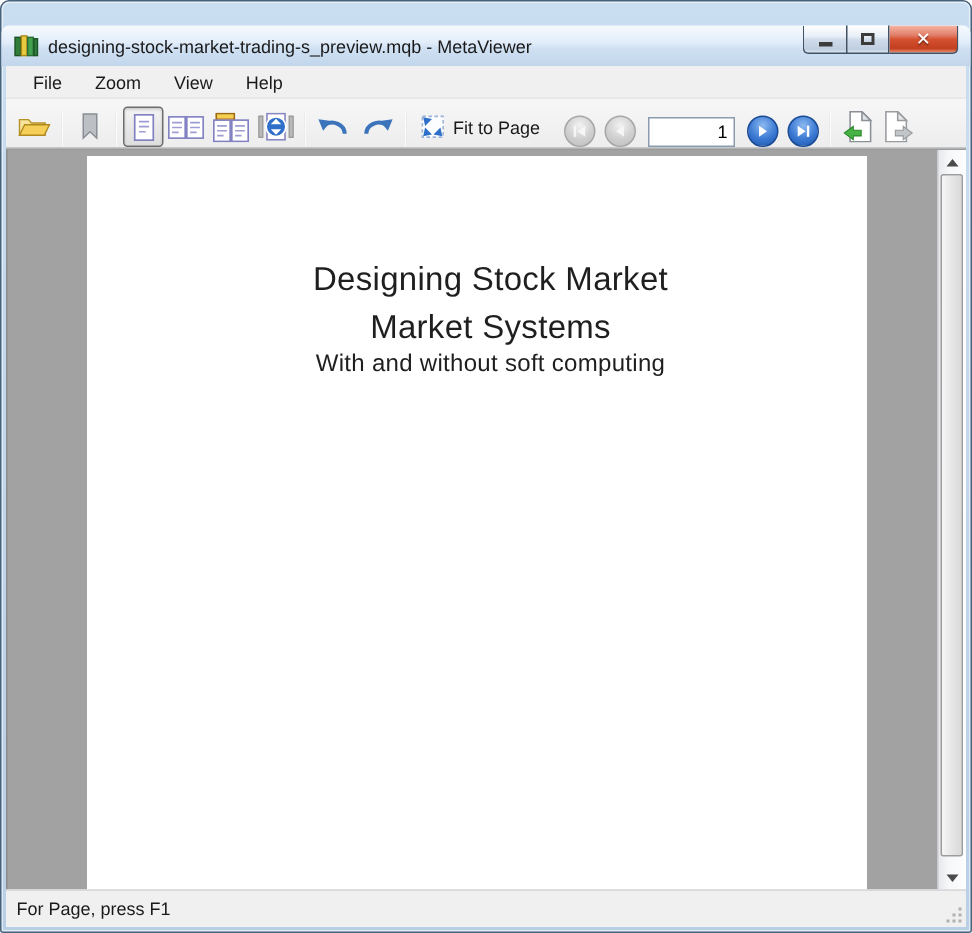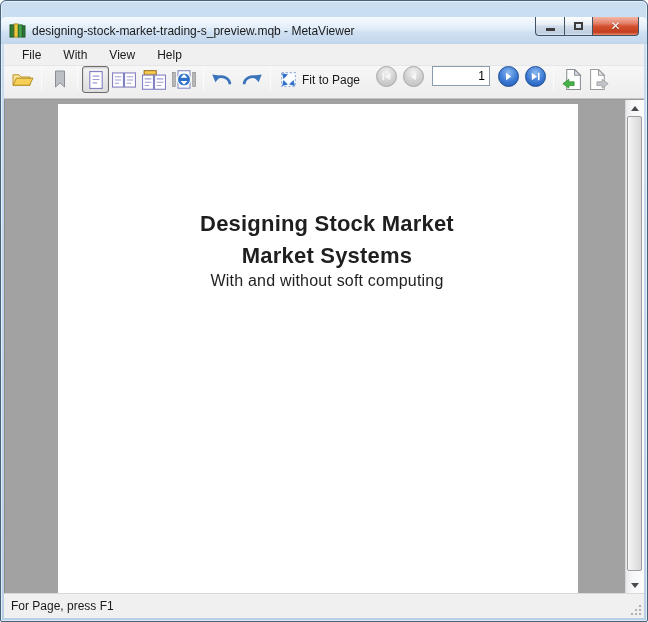--- a/index.html
+++ b/index.html
@@ -51,21 +51,21 @@
   .menubar{
     height:22px; flex:0 0 22px; background:#f0f0f0;
     display:flex; align-items:stretch; padding-left:7px;
     border-bottom:1px solid #e6e6e6;
   }
   .menu-item{ padding:0 11px; display:flex; align-items:center; color:#1a1a1a; cursor:default; }
   .toolbar{
     height:33px; flex:0 0 33px;
     background:linear-gradient(to bottom,#f7f7f7,#ededed);
     border-bottom:1px solid #c6c6c6;
-    display:flex; align-items:flex-start; padding:0 4px;
+    display:flex; align-items:flex-end; padding:0 4px;
   }
   .tbtn{
     height:27px; min-width:27px; padding:0 2px;
     display:flex; align-items:center; justify-content:center;
     border:1px solid transparent; border-radius:3px;
     cursor:default;
   }
   .tbtn.pressed{
     border-color:#6d6d6d;
     background:linear-gradient(to bottom,#f4f4f4,#dedede);
@@ -98,22 +98,22 @@
   .canvas{
     flex:1; position:relative; overflow:hidden;
     background:#a2a2a2; border-left:1px solid #8c8c8c;
   }
   .page{
     position:absolute; left:53px; top:4px; width:520px; height:700px;
     background:#ffffff;
   }
   .page-text{ padding-left:18px; }
   .page-title{
-    margin-top:104px; text-align:center;
-    font-size:22px; line-height:32px; font-weight:700;
+    margin-top:66px; text-align:center;
+    font-size:22px; line-height:32px; font-weight:400;
     color:#1f1f1f; letter-spacing:.2px;
   }
   .page-subtitle{
     text-align:center;
     font-size:16px; color:#1f1f1f; letter-spacing:.2px;
   }
   
   .scrollbar{
     flex:0 0 19px; position:relative;
     background:linear-gradient(to right,#e9e9ed,#f6f7f9 35%,#fdfdfe);
@@ -164,21 +164,21 @@
       <div class="win-btn close">
           <span class="glyph-close">✕</span>
         </div>
     </div>
   </div>
 
   <div class="client">
 
     <div class="menubar">
       <div class="menu-item">File</div>
-      <div class="menu-item">With</div>
+      <div class="menu-item">Zoom</div>
       <div class="menu-item">View</div>
       <div class="menu-item">Help</div>
     </div>
 
     <div class="toolbar">
 
       <div class="tbtn">
         <span>
           <svg width="23" height="19" viewBox="0 0 24 20">
             <path d="M2 16 V5 h6.3 l2.1 2.4 H20 V16 Z" fill="#f7e39a" stroke="#b99127"></path>

